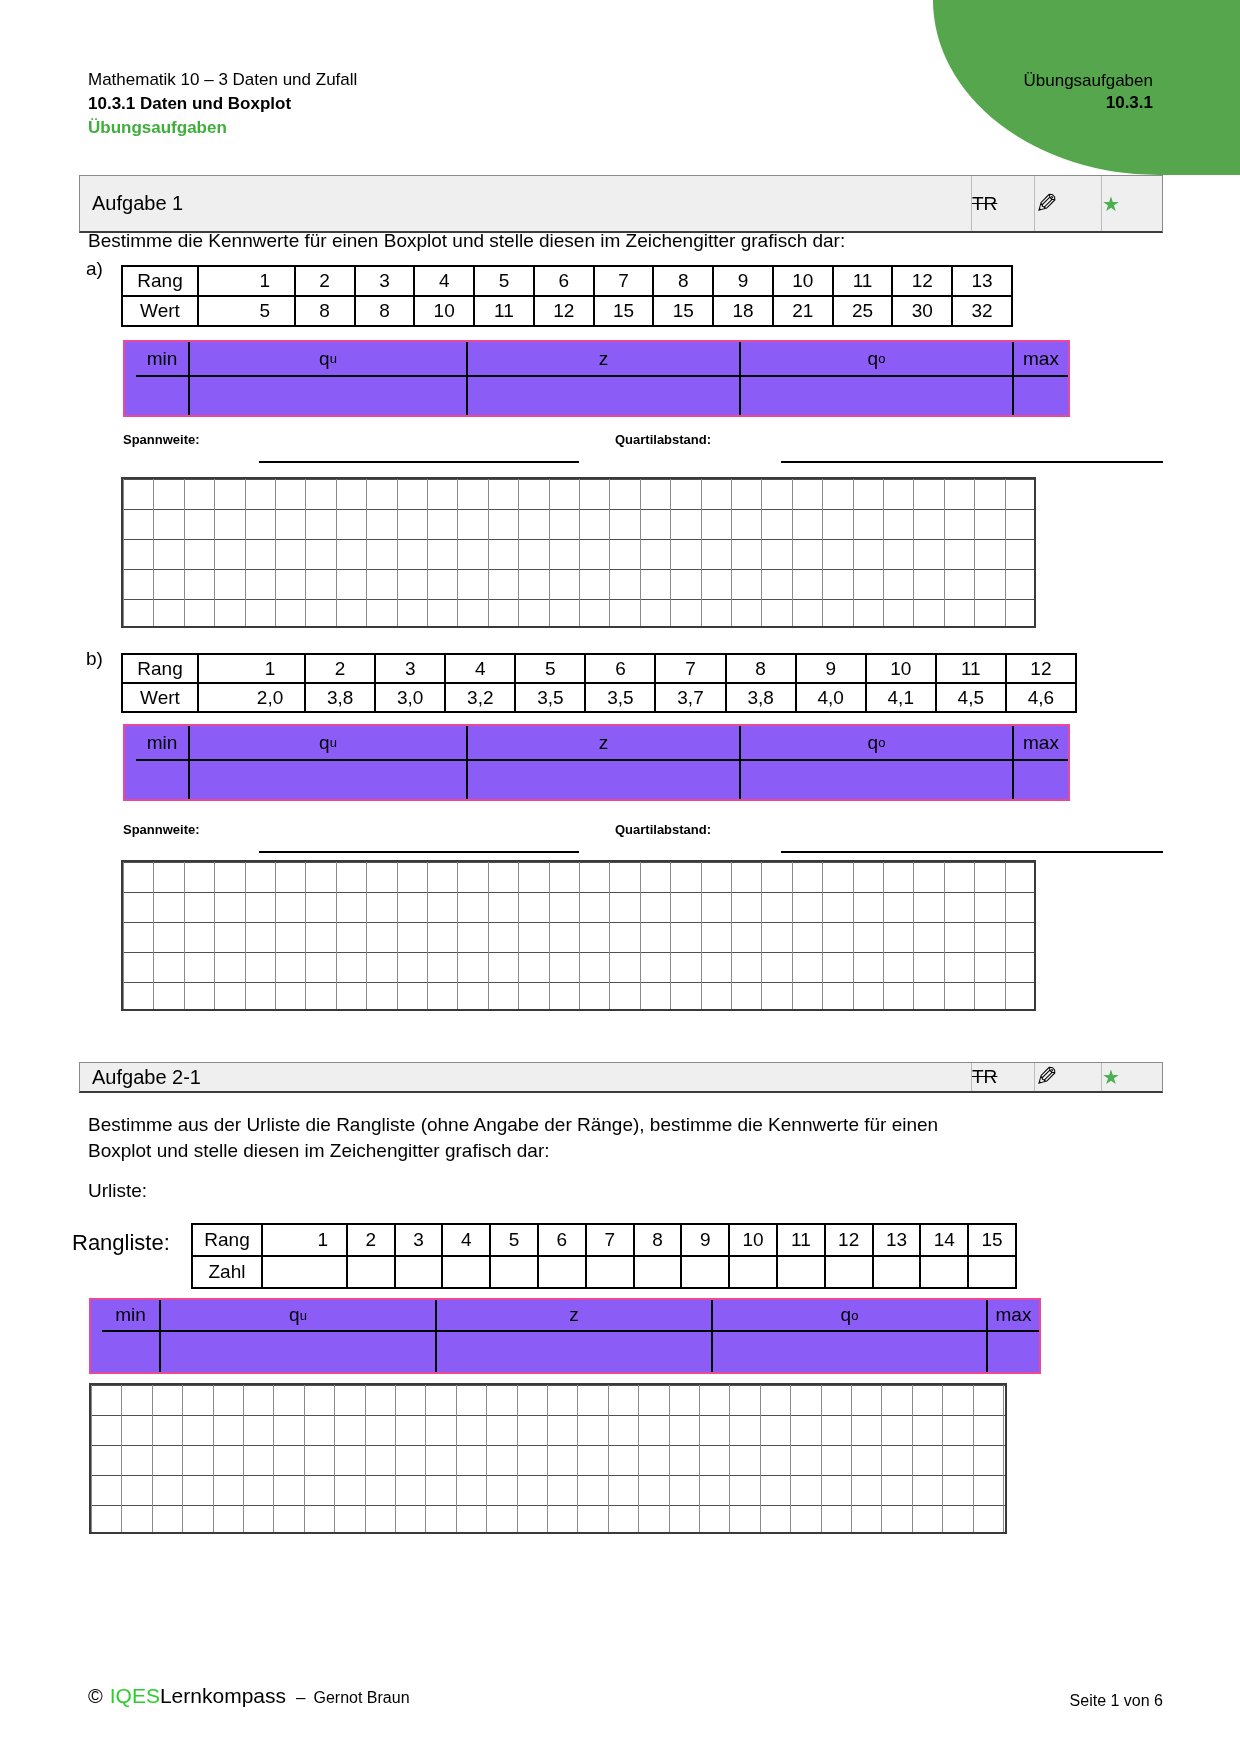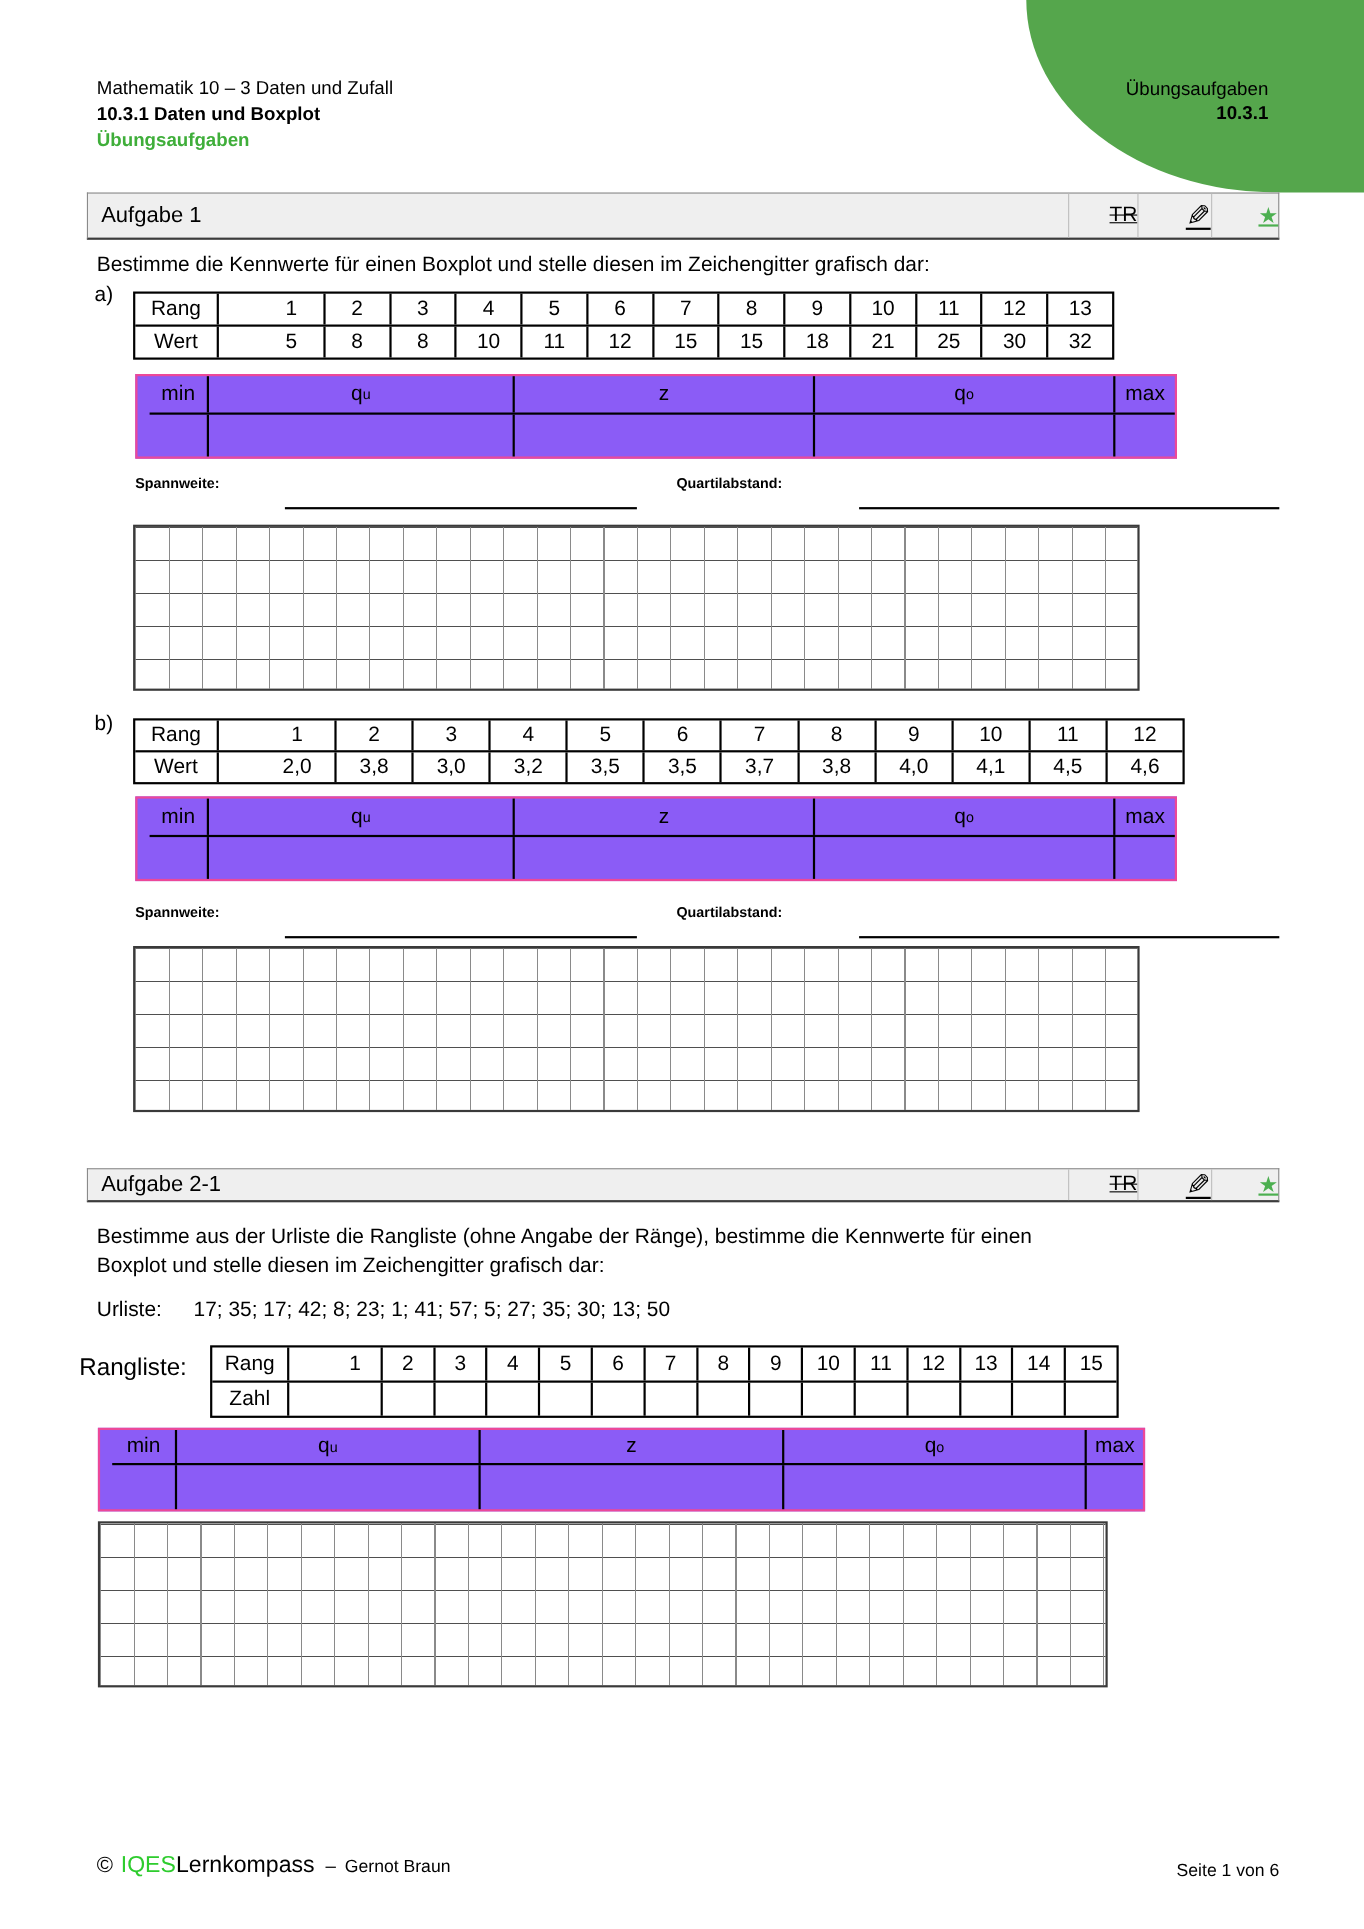--- a/index.html
+++ b/index.html
@@ -17,28 +17,28 @@
   }
   .corner .l2 { font-weight:bold; }
 
   
   .hdr { position:absolute; left:88px; top:68px; font-size:17px; line-height:24px; }
   .hdr .l2 { font-weight:bold; }
   .hdr .l3 { font-weight:bold; color:#3fae3a; }
 
   
   .task-bar {
-    position:absolute; left:79px; width:1084px; height:43px;
+    position:absolute; left:79px; width:1084px; height:58px;
     background:#efefef; border:1px solid #8a8a8a; border-bottom:2px solid #3c3c3c;
     box-sizing:border-box; display:flex; align-items:stretch;
   }
   .bar1 { top:175px; }
   .bar2 { top:1062px; height:31px; }
   .task-bar .title { flex:1; display:flex; align-items:center; padding-left:12px; font-size:20px; }
-  .bar-cell { display:flex; align-items:center; justify-content:flex-end; border-left:1px solid #bdbdbd;text-decoration:underline; }
+  .bar-cell { display:flex; align-items:center; justify-content:flex-start; border-left:1px solid #bdbdbd; }
   .cell-tr { width:62px; font-size:19px; }
   .cell-tr span { text-decoration:line-through; }
   .cell-pencil { width:66px; font-size:27px; }
   .cell-pencil .glyph { transform:scaleX(-1); display:inline-block; }
   .cell-star { width:60px; font-size:20px; color:#4caf50; }
 
   .intro { position:absolute; left:88px; font-size:19px; line-height:26px; }
   .part-label { position:absolute; left:86px; font-size:19px; }
 
   
@@ -279,21 +279,20 @@
       </div>
     <div class="bar-cell cell-star">
         <span>★</span>
       </div>
   </div>
 
   <div class="intro" style="top:1112px;">Bestimme aus der Urliste die Rangliste (ohne Angabe der Ränge), bestimme die Kennwerte für einen</div>
   <div class="intro" style="top:1138px;">Boxplot und stelle diesen im Zeichengitter grafisch dar:</div>
 
   <div class="ul-label">Urliste:</div>
-  <div class="ul-values">17; 35; 17; 42; 8; 23; 1; 41; 57; 5; 27; 35; 30; 13; 50</div>
 
   <div class="rl-label">Rangliste:</div>
   <div class="dtable tab-rl">
     <div class="drow">
       <div class="dlabel">Rang</div>
       <div class="dcells">
           <div>1</div>
           <div>2</div>
           <div>3</div>
           <div>4</div>

